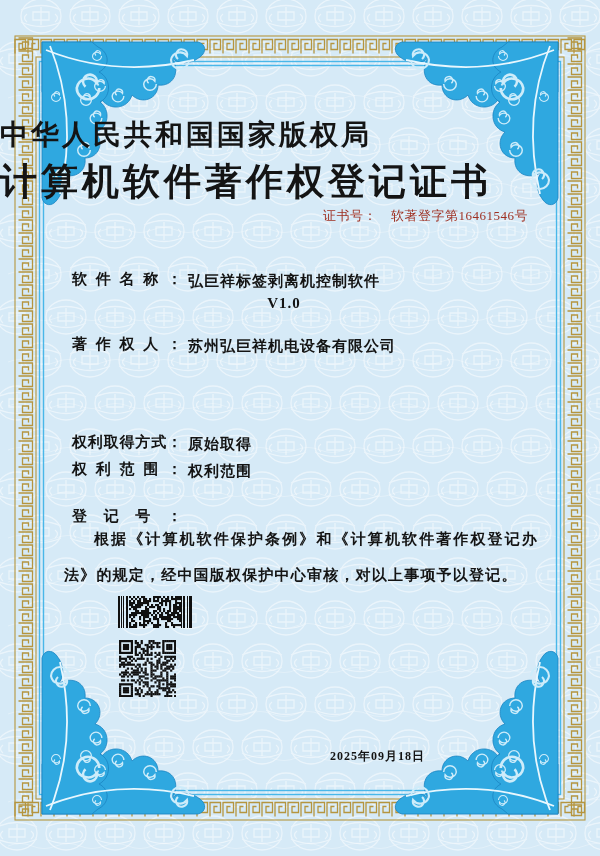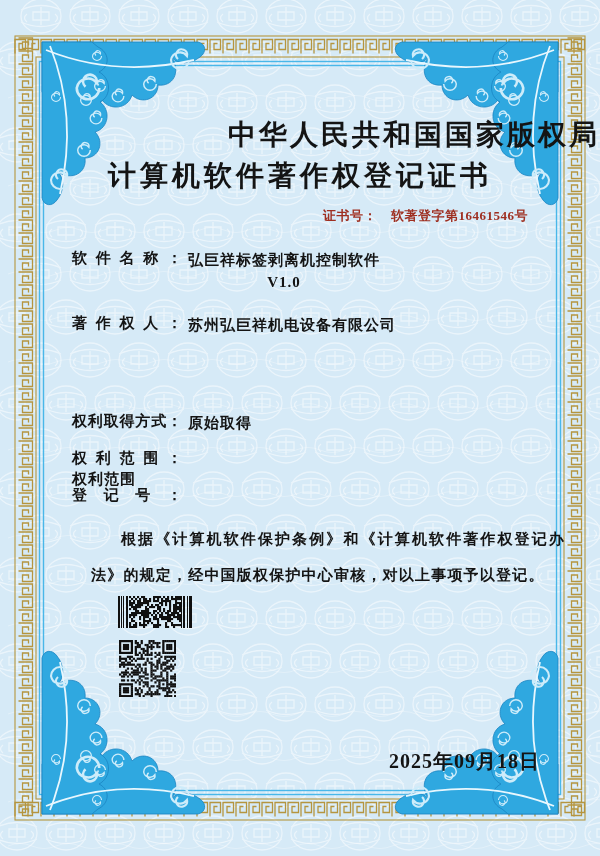--- a/index.html
+++ b/index.html
@@ -4,35 +4,35 @@
 <style>
   html,body{margin:0;padding:0;background:#9fb6c6;}
   .cert{
     position:relative;width:600px;height:856px;margin:0 auto;
     background:#d6eaf7;overflow:hidden;
     font-family:"Liberation Serif","DejaVu Serif",serif;
     color:#141414;
   }
   .bg-svg{position:absolute;left:0;top:0;width:600px;height:856px;display:block;}
   .layer{position:absolute;z-index:2;}
-  .title1{top:116px;left:0;width:600px;text-align:right;font-size:28px;font-weight:bold;letter-spacing:3px;}
-  .title2{top:157px;left:0;width:600px;text-align:center;font-size:28px;font-weight:bold;letter-spacing:4px;}
-  .certno{top:207px;left:0;width:528px;text-align:right;font-size:13px;font-weight:bold;color:#9e2f21;letter-spacing:.5px;}
+  .title1{top:116px;left:0;width:600px;text-align:left;font-size:28px;font-weight:bold;letter-spacing:3px;}
+  .title2{top:157px;left:0;width:600px;text-align:left;font-size:37px;font-weight:bold;letter-spacing:4px;}
+  .certno{top:207px;left:0;width:528px;text-align:right;font-size:13px;font-weight:normal;color:#9e2f21;letter-spacing:.5px;}
   .certno .gap{display:inline-block;width:14px;}
-  .frow{position:absolute;left:72px;display:flex;align-items:flex-start;font-size:15px;font-weight:bold;z-index:2;}
+  .frow{position:absolute;left:72px;display:flex;align-items:flex-start;font-size:15px;font-weight:bold;z-index:2;margin-top:21px;}
   .flabel{width:110px;flex:none;margin-right:6px;text-align:justify;text-align-last:justify;letter-spacing:0;}
   .fvalue{letter-spacing:1px;line-height:22px;text-align:center;}
-  .r0{top:249px;} .r1{top:314px;} .r2{top:412px;} .r3{top:449px;flex-direction:column;} .r4{top:486px;font-family:Liberation Mono, monospace;}
+  .r0{top:249px;} .r1{top:314px;} .r2{top:412px;} .r3{top:439px;} .r4{top:486px;font-family:Liberation Mono, monospace;}
   .statement{
     top:521px;left:64px;width:474px;font-size:15px;font-weight:bold;
-    line-height:36px;text-indent:2em;letter-spacing:1.2px;text-align:justify;margin-left:27px;
+    line-height:36px;text-indent:2em;letter-spacing:1.2px;text-align:justify;
   }
   .barcode{top:596px;left:118px;width:76px;height:32px;}
   .qrcode{top:640px;left:119px;width:57px;height:57px;}
-  .issue-date{top:748px;left:330px;width:210px;text-align:right;font-size:20px;font-weight:bold;letter-spacing:1px;}
+  .issue-date{top:748px;left:330px;width:210px;text-align:left;font-size:12px;font-weight:bold;letter-spacing:1px;}
 </style>
 </head>
 <body>
 
 <div class="cert">
 
   <svg class="bg-svg" viewBox="0 0 600 856" xmlns="http://www.w3.org/2000/svg">
     <defs>
 
       <g id="wm-cell" fill="none" stroke="#ffffff" stroke-width="1.3">

